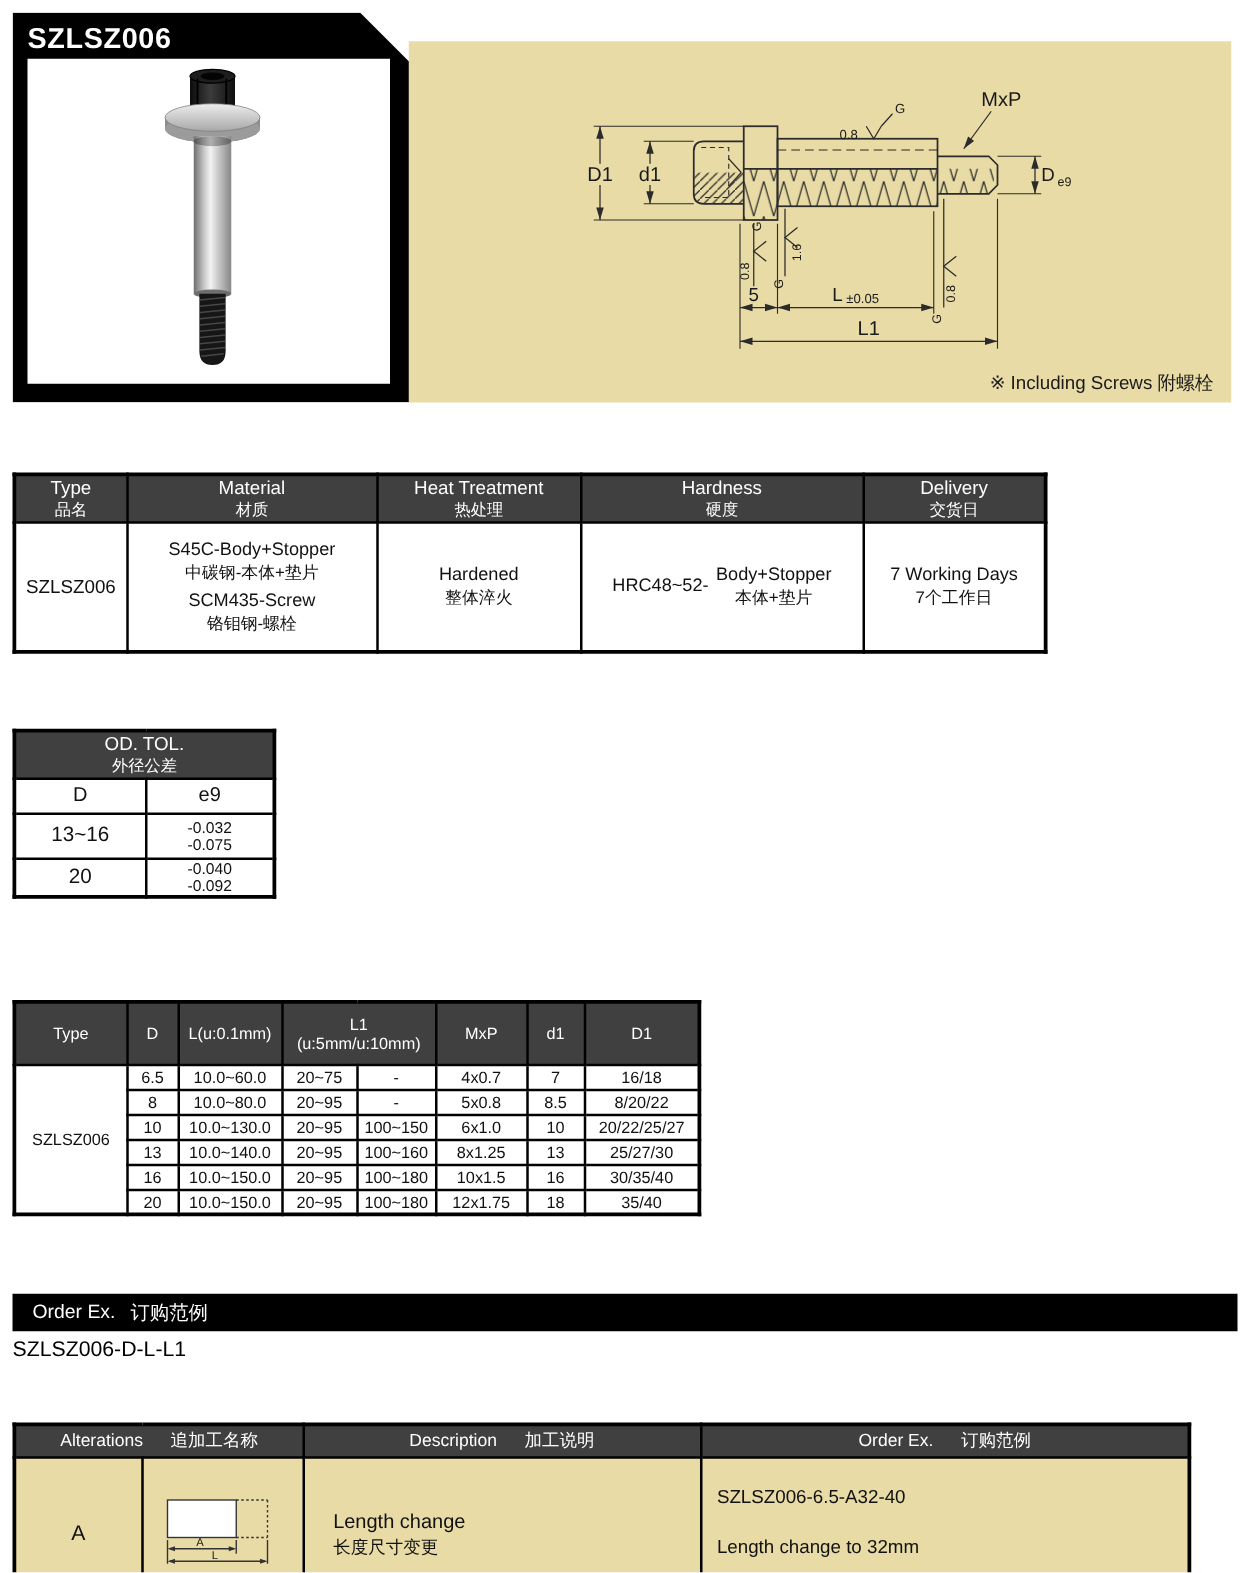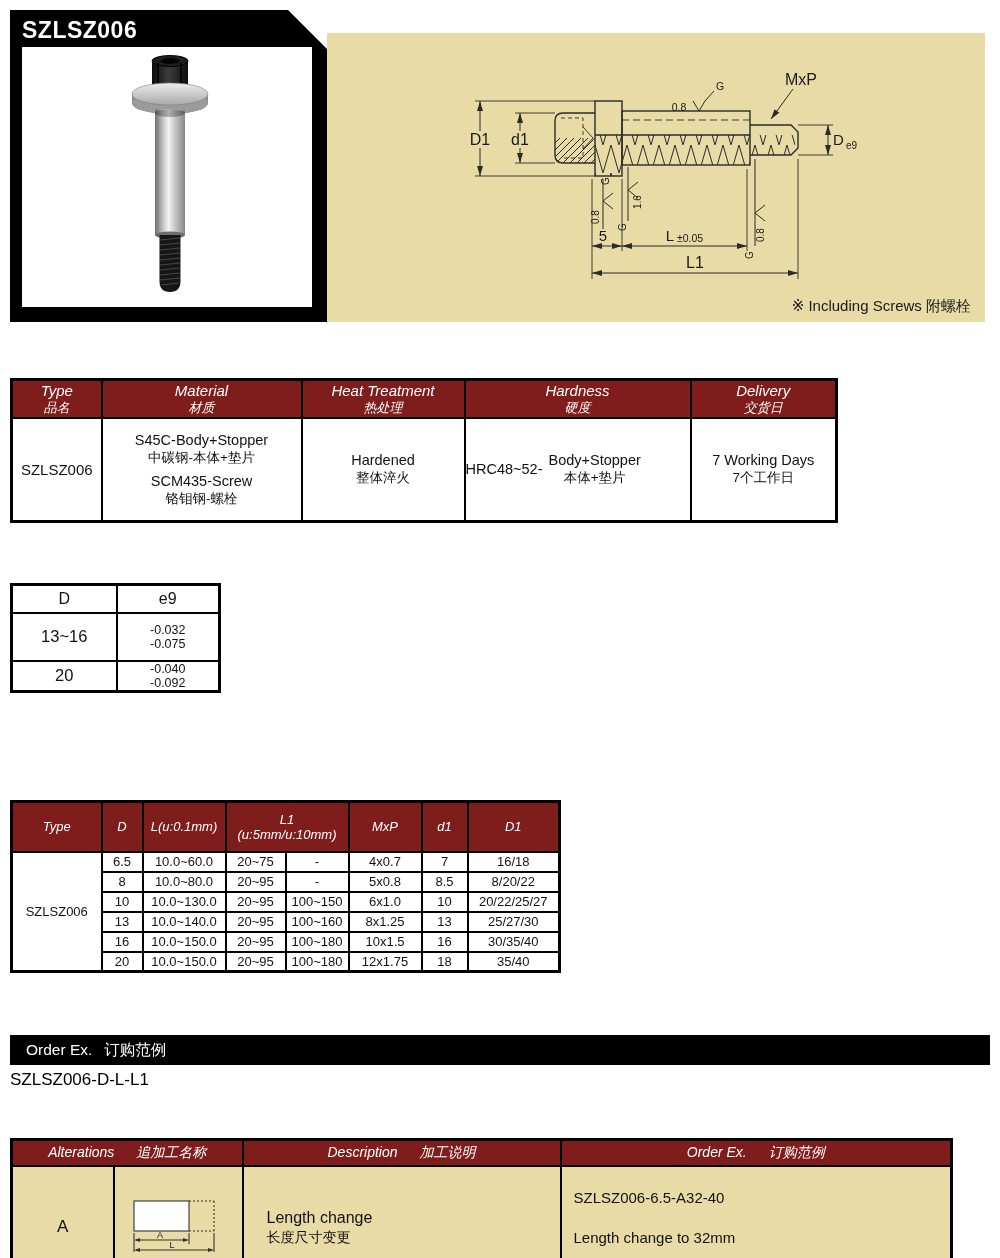--- a/index.html
+++ b/index.html
@@ -20,30 +20,30 @@
 
   
   .drawing-panel{position:absolute;left:327px;top:33px;width:658px;height:289px;background:var(--beige);}
   .tech-drawing{position:absolute;left:100px;top:28px;}
   .including-note{position:absolute;right:14px;bottom:6px;font-size:15px;color:#1a1a1a;}
 
   
   table.t{position:absolute;border-collapse:collapse;table-layout:fixed;background:#fff;}
   table.t th,table.t td{border:2px solid #000;text-align:center;vertical-align:middle;padding:0;}
   table.t{border:3px solid #000;}
-  .hd{background:#7f1d1d;color:#fff;font-weight:normal;font-style:italic;}
+  .hd{background:#404040;color:#fff;font-weight:normal;}
   .hd .en{display:block;font-size:15px;line-height:18px;}
   .hd .cn{display:block;font-size:13px;line-height:16px;}
   .cnline{font-size:13.5px;line-height:18px;}
   .enline{font-size:14.5px;line-height:18px;}
 
   
   .mat td{font-size:15px;}
   .mat .gap{margin-top:5px;}
-  .hardcell{display:flex;align-items:center;justify-content:flex-start;gap:6px;}
+  .hardcell{display:flex;align-items:center;justify-content:center;gap:6px;}
   .hardcell .stack{display:inline-block;text-align:center;}
 
   
   .od .title .en{font-size:15px;}
   .od .sub{font-size:16px;height:28px;}
   .od .dval{font-size:16.5px;}
   .od .tol{font-size:12.5px;line-height:14px;}
 
   
   .spec th{font-size:13px;line-height:15px;}
@@ -281,27 +281,33 @@
       </tr>
     </tbody>
   </table>
 
   <table class="t od" style="left:10px;top:583px;width:208px;">
     <colgroup>
         <col style="width:105px">
         <col style="width:103px">
       </colgroup>
     <thead>
+      <tr style="height:38px">
+        <th class="hd title" colspan="2">
+          <span class="en">OD. TOL.</span>
+            <span class="cn">外径公差</span>
+        </th>
+      </tr>
       <tr class="sub" style="height:28px">
         <td>D</td>
         <td>e9</td>
       </tr>
     </thead>
     <tbody>
-      <tr style="height:48px">
+      <tr style="height:36px">
         <td class="dval">13~16</td>
         <td>
             <div class="tol">-0.032</div>
             <div class="tol">-0.075</div>
           </td>
       </tr>
       <tr style="height:30px">
         <td class="dval">20</td>
         <td>
             <div class="tol">-0.040</div>

